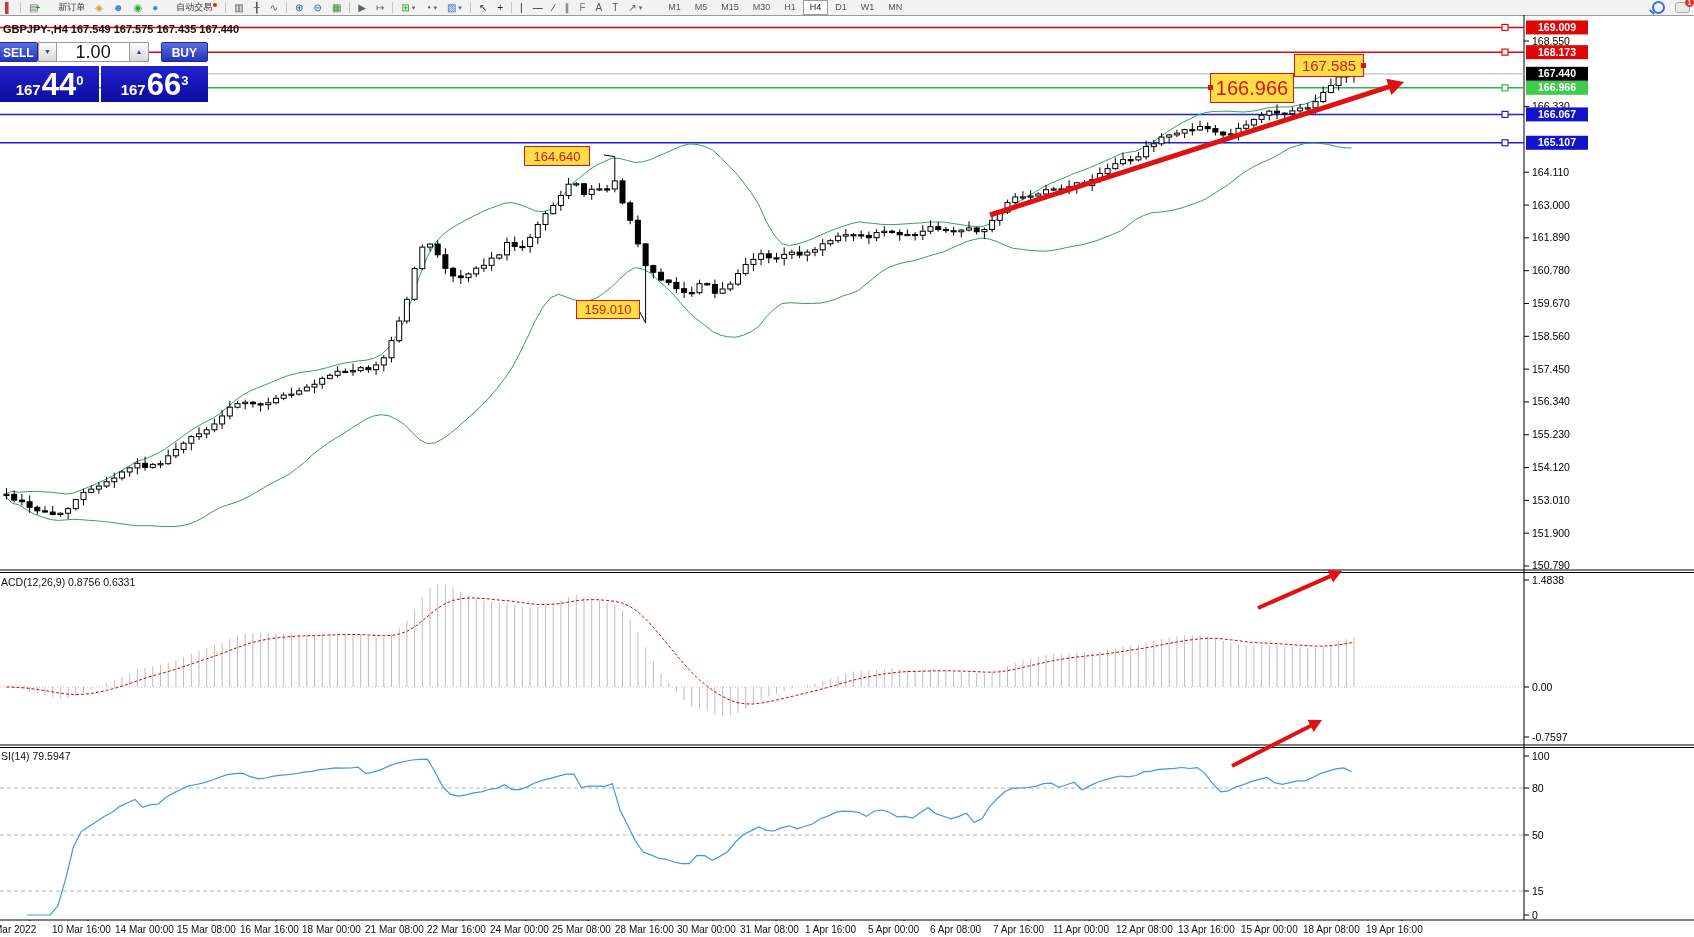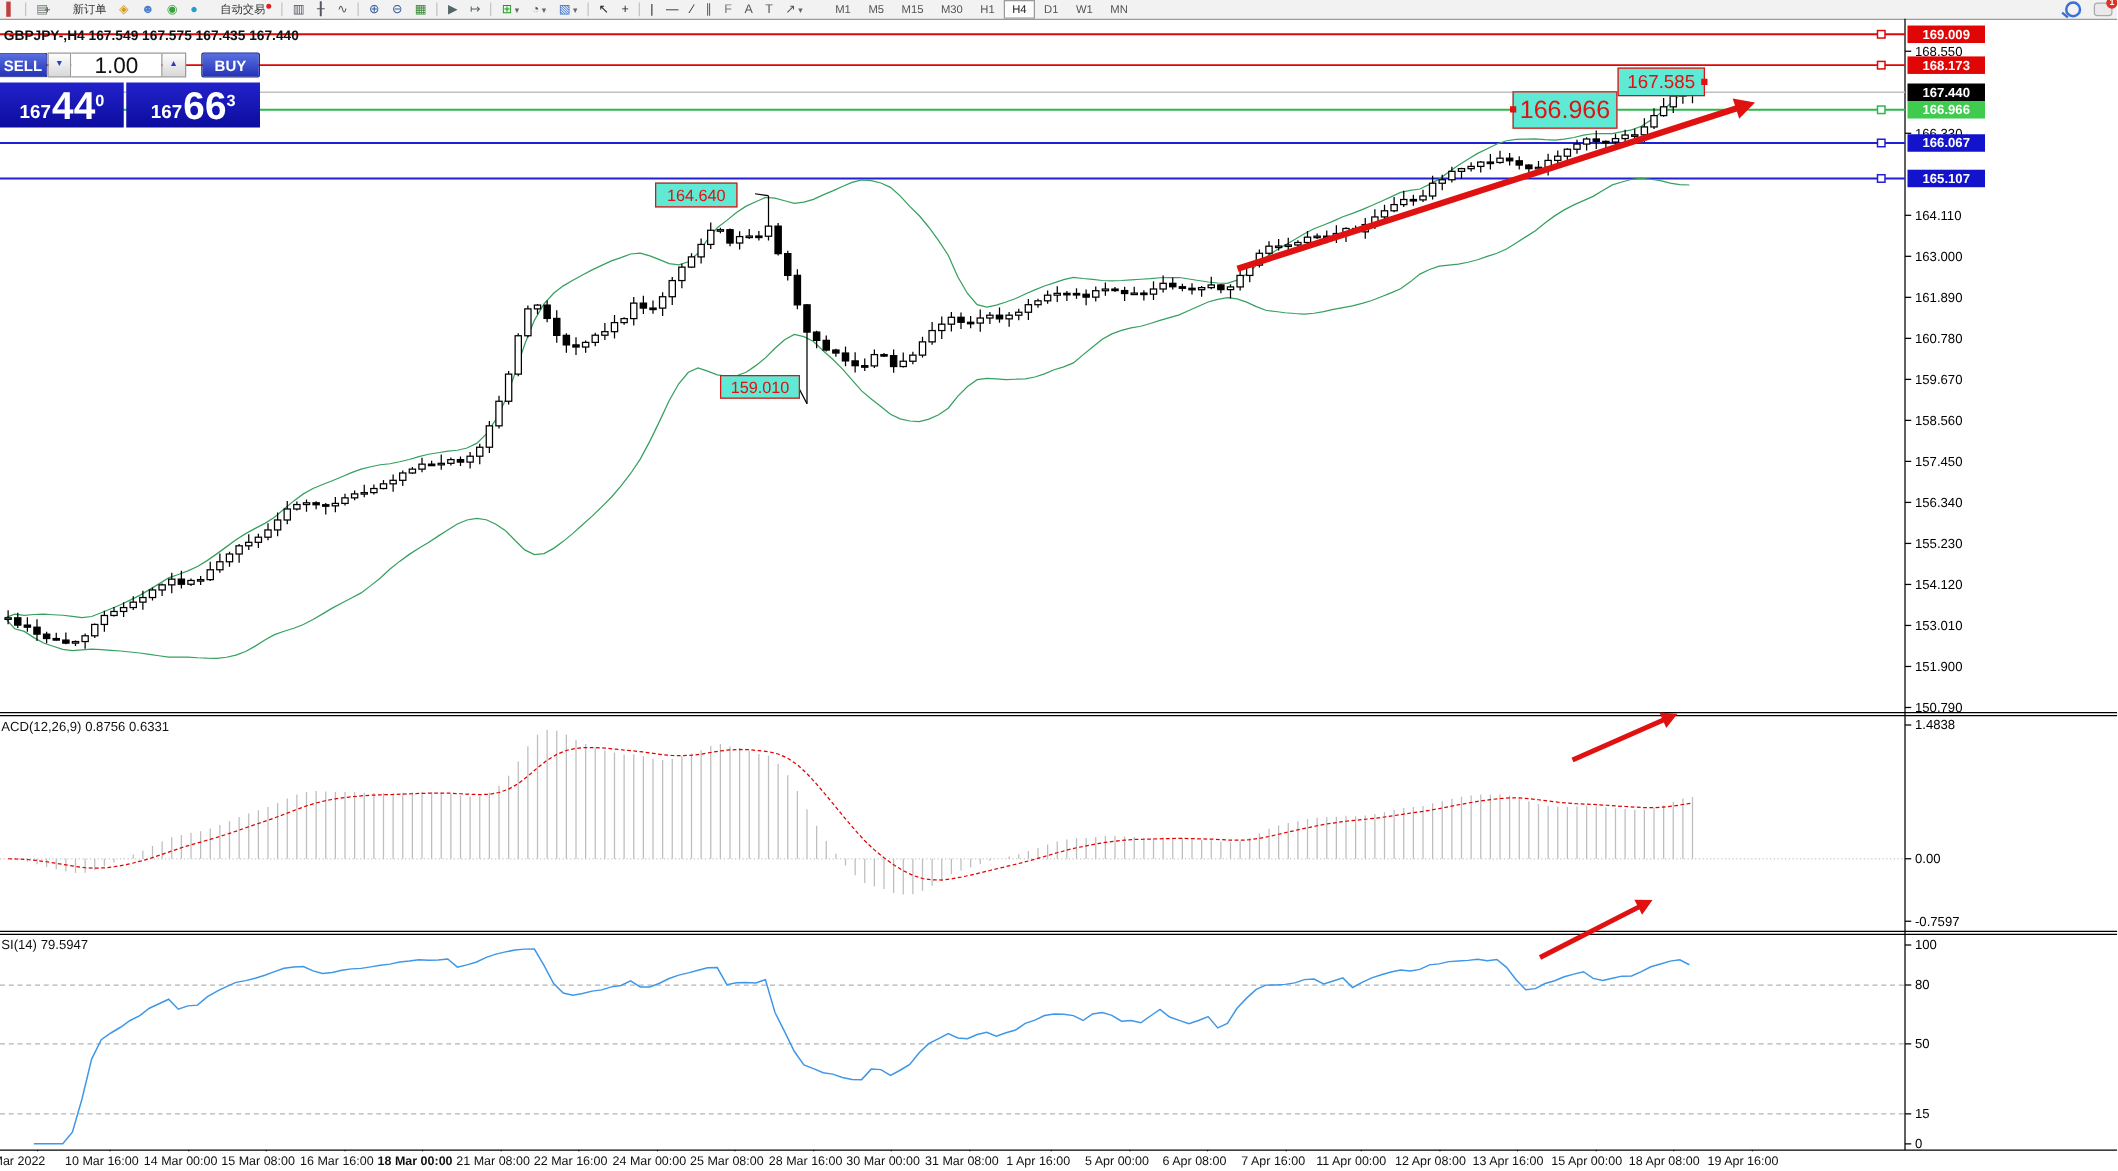--- a/index.html
+++ b/index.html
@@ -37,21 +37,21 @@
              font-size:18px;text-align:center;padding:0 4px;color:#111;font-family:"Liberation Sans",sans-serif;}
   #qp-row2{display:flex;margin-top:4px;height:36px;}
   .pricebox{background:linear-gradient(#2222cc,#0c0c9e);color:#fff;display:flex;align-items:flex-end;
             justify-content:center;padding-bottom:3px;}
   #sell-price{width:101px;margin-right:2px;}
   #buy-price{width:109px;}
   .p-small{font-size:15px;font-weight:bold;line-height:18px;margin-right:1px;}
   .p-big{font-size:31px;font-weight:bold;line-height:28px;}
   .p-sup{font-size:13px;font-weight:bold;line-height:30px;align-self:flex-start;}
   
-  .ann{position:absolute;background:#5eead4;border:1px solid #e01212;color:#e01212;z-index:3;
+  .ann{position:absolute;background:#fde047;border:1px solid #e01212;color:#e01212;z-index:3;
        display:flex;align-items:center;justify-content:center;font-family:"Liberation Sans",sans-serif;}
   .ann .sq{position:absolute;width:5px;height:5px;background:#e01212;}
   #ind-label-macd,#ind-label-rsi{position:absolute;left:1px;font-size:10.5px;color:#111;z-index:3;}
   
   #time-axis{position:absolute;left:0;top:921px;width:1694px;height:16px;background:#fff;z-index:2;}
   .tlab{position:absolute;top:3px;font-size:10px;color:#111;white-space:nowrap;}
   svg text{font-family:"Liberation Sans",sans-serif;}
 </style>
 </head>
 <body>
@@ -868,21 +868,21 @@
       <div class="ann" style="left: 576px; top: 300px; width: 62px; height: 17px; font-size: 13px;">159.010</div>
       <div class="ann" style="left: 1210px; top: 73px; width: 82px; height: 28px; font-size: 20px;">166.966<span class="sq" style="left: -3px; top: 11px;"></span></div>
       <div class="ann" style="left: 1294px; top: 54px; width: 68px; height: 21px; font-size: 15px;">167.585<span class="sq" style="right: -3px; top: 7.5px;"></span></div>
     </div>
   <div id="time-axis">
       <span class="tlab" style="left: -6px;">Mar 2022</span>
       <span class="tlab" style="left: 52px;">10 Mar 16:00</span>
       <span class="tlab" style="left: 115px;">14 Mar 00:00</span>
       <span class="tlab" style="left: 177px;">15 Mar 08:00</span>
       <span class="tlab" style="left: 240px;">16 Mar 16:00</span>
-      <span class="tlab" style="left: 302px; font-weight: bold;">18 Mar 00:00</span>
+      <span class="tlab" style="left: 302px;">18 Mar 00:00</span>
       <span class="tlab" style="left: 365px;">21 Mar 08:00</span>
       <span class="tlab" style="left: 427px;">22 Mar 16:00</span>
       <span class="tlab" style="left: 490px;">24 Mar 00:00</span>
       <span class="tlab" style="left: 552px;">25 Mar 08:00</span>
       <span class="tlab" style="left: 615px;">28 Mar 16:00</span>
       <span class="tlab" style="left: 677px;">30 Mar 00:00</span>
       <span class="tlab" style="left: 740px;">31 Mar 08:00</span>
       <span class="tlab" style="left: 805px;">1 Apr 16:00</span>
       <span class="tlab" style="left: 868px;">5 Apr 00:00</span>
       <span class="tlab" style="left: 930px;">6 Apr 08:00</span>

